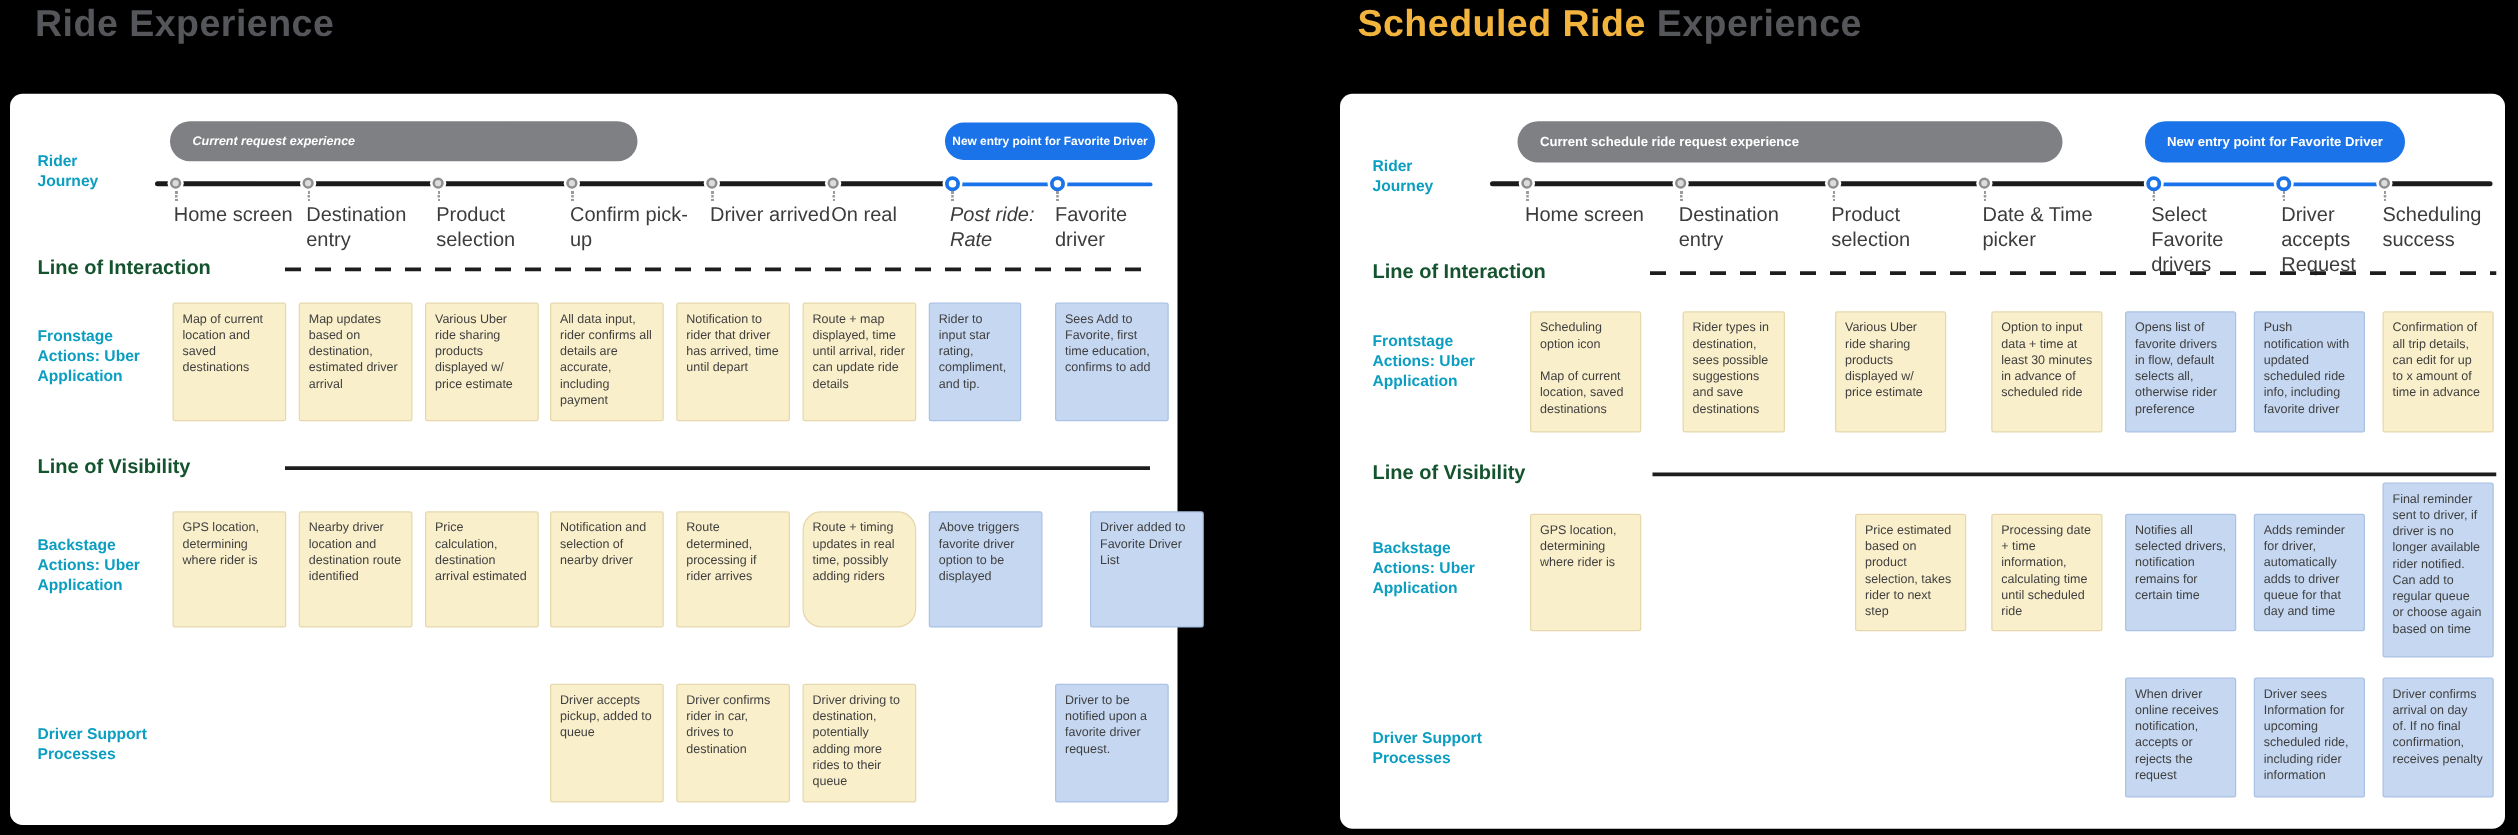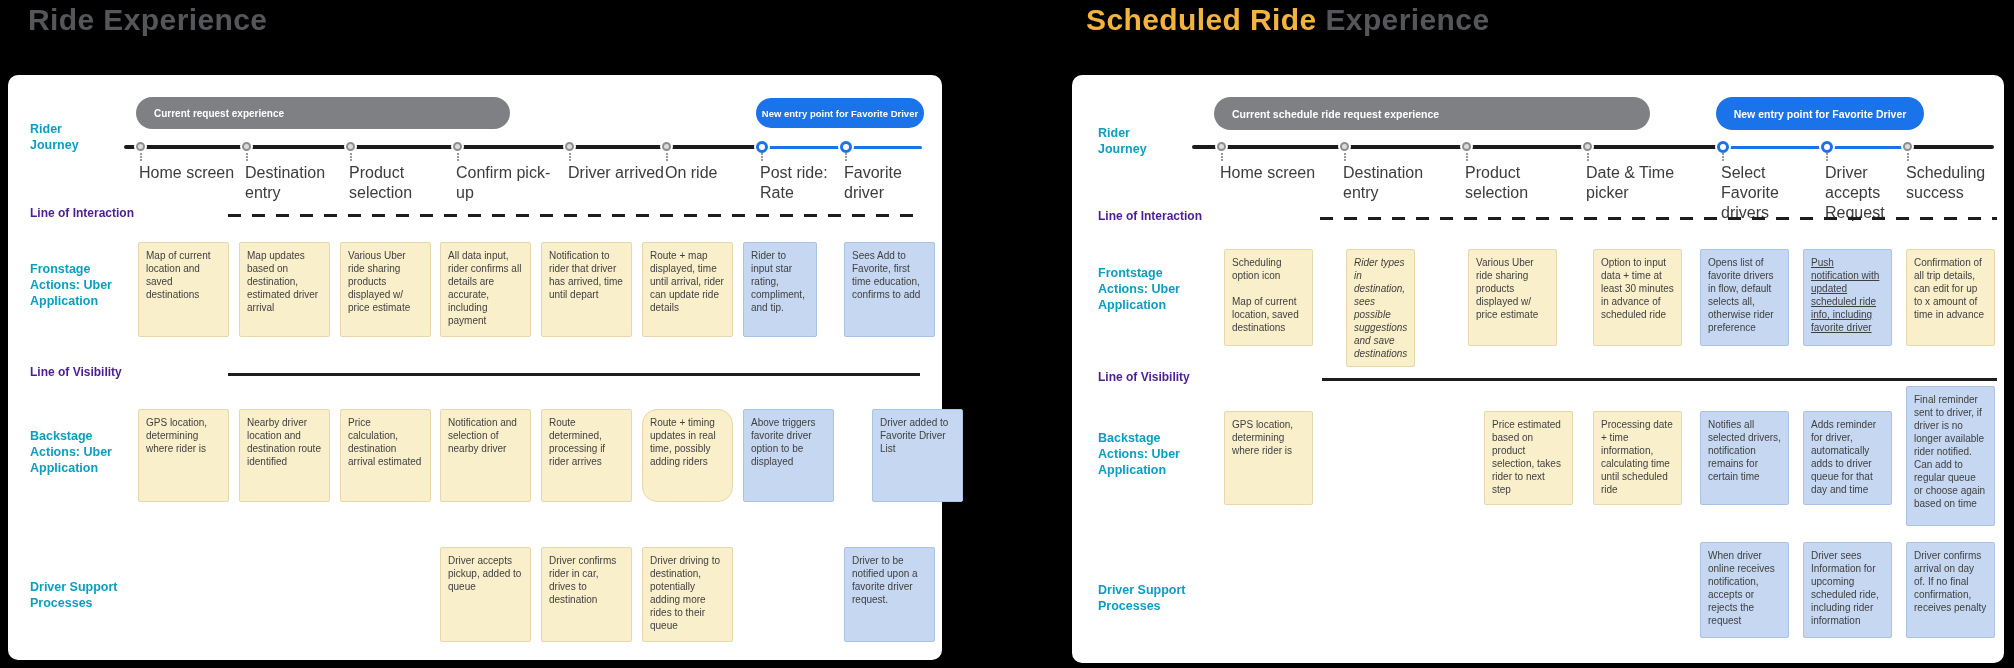--- a/index.html
+++ b/index.html
@@ -3,21 +3,21 @@
 <meta charset="utf-8">
 <style>
   html,body{margin:0;padding:0}
   body{width:2014px;height:668px;position:relative;background:#000;overflow:hidden;
        font-family:"Liberation Sans",sans-serif;}
   .title{position:absolute;font-weight:700;font-size:30px;letter-spacing:.4px;white-space:nowrap}
   .t-gray{color:#55565A}
   .t-amber{color:#F2B43D}
   .panel{position:absolute;background:#fff;border-radius:10px}
   .row-label{position:absolute;font-weight:700;font-size:12.5px;line-height:1.28;color:#0C9EC0}
-  .black-label{position:absolute;font-weight:700;font-size:12px;color:#4c1d95;white-space:nowrap}
+  .black-label{position:absolute;font-weight:700;font-size:16px;color:#14532d;white-space:nowrap}
   .pill{position:absolute;border-radius:17px;color:#fff;font-weight:700;display:flex;
         align-items:center;white-space:nowrap;box-sizing:border-box}
   .pill.gray{background:#7E8083;padding-left:18px;justify-content:flex-start}
   .pill.blue{background:#1A73E8;justify-content:center}
   .tl{position:absolute;background:#1b1b1b;height:4px;border-radius:2px}
   .tl.blue{background:#1A73E8;height:3px}
   .dot{position:absolute;border-radius:50%;background:#dcdcdc;border:2.5px solid #8E8E8E;
        width:5px;height:5px;box-shadow:0 0 0 2px #fff}
   .dot.blue{background:#fff;border:3px solid #1A73E8;width:6px;height:6px}
   .conn{position:absolute;border-left:2px dotted #9a9a9a;width:0}
@@ -29,45 +29,45 @@
         color:#3f3f3f;white-space:pre-line;box-sizing:border-box}
   .note.yellow{background:#FAEFCB;border:1px solid #E6D8AC}
   .note.blue{background:#C5D7F1;border:1px solid #AAC2E3}
 </style>
 </head>
 <body>
 
 <div class="title" style="left: 28px; top: 3px;"><span class="t-gray">Ride Experience</span></div>
 <div class="panel" style="left: 8px; top: 75px; width: 934px; height: 585px;">
     <div class="row-label" style="left: 22px; top: 46px; width: 72px;">Rider Journey</div>
-    <div class="pill gray" style="left: 128px; top: 22px; width: 374px; height: 32px; font-size: 10px;">Current request experience</div>
+    <div class="pill gray" style="left: 128px; top: 22px; width: 374px; height: 32px; font-size: 10px; font-style: italic;">Current request experience</div>
     <div class="pill blue" style="left: 748px; top: 23px; width: 168px; height: 30px; font-size: 9.5px;">New entry point for Favorite Driver</div>
     <div class="tl" style="left: 116px; top: 70px; width: 640px;"></div>
     <div class="tl blue" style="left: 752px; top: 70.5px; width: 162px;"></div>
     <div class="dot" style="left: 128px; top: 67px;"></div>
     <div class="conn" style="left: 132px; top: 78px; height: 8px;"></div>
     <div class="step-label" style="left: 131px; top: 88px; width: 100px;">Home screen</div>
     <div class="dot" style="left: 234px; top: 67px;"></div>
     <div class="conn" style="left: 238px; top: 78px; height: 8px;"></div>
     <div class="step-label" style="left: 237px; top: 88px; width: 100px;">Destination entry</div>
     <div class="dot" style="left: 338px; top: 67px;"></div>
     <div class="conn" style="left: 342px; top: 78px; height: 8px;"></div>
     <div class="step-label" style="left: 341px; top: 88px; width: 100px;">Product selection</div>
     <div class="dot" style="left: 445px; top: 67px;"></div>
     <div class="conn" style="left: 449px; top: 78px; height: 8px;"></div>
     <div class="step-label" style="left: 448px; top: 88px; width: 100px;">Confirm pick-up</div>
     <div class="dot" style="left: 557px; top: 67px;"></div>
     <div class="conn" style="left: 561px; top: 78px; height: 8px;"></div>
     <div class="step-label" style="left: 560px; top: 88px; width: 100px;">Driver arrived</div>
     <div class="dot" style="left: 654px; top: 67px;"></div>
     <div class="conn" style="left: 658px; top: 78px; height: 8px;"></div>
-    <div class="step-label" style="left: 657px; top: 88px; width: 100px;">On ride</div>
+    <div class="step-label" style="left: 657px; top: 88px; width: 100px;">On real</div>
     <div class="dot blue" style="left: 748px; top: 66px;"></div>
     <div class="conn" style="left: 753px; top: 78px; height: 8px;"></div>
-    <div class="step-label" style="left: 752px; top: 88px; width: 100px;">Post ride: Rate</div>
+    <div class="step-label" style="left: 752px; top: 88px; width: 100px; font-style: italic;">Post ride: Rate</div>
     <div class="dot blue" style="left: 832px; top: 66px;"></div>
     <div class="conn" style="left: 837px; top: 78px; height: 8px;"></div>
     <div class="step-label" style="left: 836px; top: 88px; width: 100px;">Favorite driver</div>
     <div class="black-label" style="left: 22px; top: 131px;">Line of Interaction</div>
     <div class="dash-line" style="left: 220px; top: 139px; width: 692px;"></div>
     <div class="black-label" style="left: 22px; top: 290px;">Line of Visibility</div>
     <div class="solid-line" style="left: 220px; top: 298px; width: 692px;"></div>
     <div class="row-label" style="left: 22px; top: 186px; width: 100px;">Fronstage Actions: Uber Application</div>
     <div class="note yellow" style="left: 130px; top: 167px; width: 91px; min-height: 95px;">Map of current location and saved destinations</div>
     <div class="note yellow" style="left: 231px; top: 167px; width: 91px; min-height: 95px;">Map updates based on destination, estimated driver arrival</div>
@@ -122,25 +122,25 @@
     <div class="conn" style="left: 835px; top: 78px; height: 8px;"></div>
     <div class="step-label" style="left: 834px; top: 88px; width: 100px;">Scheduling success</div>
     <div class="black-label" style="left: 26px; top: 134px;">Line of Interaction</div>
     <div class="dash-line" style="left: 248px; top: 142px; width: 677px;"></div>
     <div class="black-label" style="left: 26px; top: 295px;">Line of Visibility</div>
     <div class="solid-line" style="left: 250px; top: 303px; width: 675px;"></div>
     <div class="row-label" style="left: 26px; top: 190px; width: 100px;">Frontstage Actions: Uber Application</div>
     <div class="note yellow" style="left: 152px; top: 174px; width: 89px; min-height: 97px;">Scheduling option icon
 
 Map of current location, saved destinations</div>
-    <div class="note yellow" style="left: 274px; top: 174px; width: 69px; min-height: 97px; font-style: italic;">Rider types in destination, sees possible suggestions and save destinations</div>
+    <div class="note yellow" style="left: 274px; top: 174px; width: 82px; min-height: 97px;">Rider types in destination, sees possible suggestions and save destinations</div>
     <div class="note yellow" style="left: 396px; top: 174px; width: 89px; min-height: 97px;">Various Uber ride sharing products displayed w/ price estimate</div>
     <div class="note yellow" style="left: 521px; top: 174px; width: 89px; min-height: 97px;">Option to input data + time at least 30 minutes in advance of scheduled ride</div>
     <div class="note blue" style="left: 628px; top: 174px; width: 89px; min-height: 97px;">Opens list of favorite drivers in flow, default selects all, otherwise rider preference</div>
-    <div class="note blue" style="left: 731px; top: 174px; width: 89px; min-height: 97px; text-decoration: underline;">Push notification with updated scheduled ride info, including favorite driver</div>
+    <div class="note blue" style="left: 731px; top: 174px; width: 89px; min-height: 97px;">Push notification with updated scheduled ride info, including favorite driver</div>
     <div class="note yellow" style="left: 834px; top: 174px; width: 89px; min-height: 97px;">Confirmation of all trip details, can edit for up to x amount of time in advance</div>
     <div class="row-label" style="left: 26px; top: 355px; width: 100px;">Backstage Actions: Uber Application</div>
     <div class="note yellow" style="left: 152px; top: 336px; width: 89px; min-height: 94px;">GPS location, determining where rider is</div>
     <div class="note yellow" style="left: 396px; top: 336px; width: 89px; min-height: 94px; margin-left: 16px;">Price estimated based on product selection, takes rider to next step</div>
     <div class="note yellow" style="left: 521px; top: 336px; width: 89px; min-height: 94px;">Processing date + time information, calculating time until scheduled ride</div>
     <div class="note blue" style="left: 628px; top: 336px; width: 89px; min-height: 94px;">Notifies all selected drivers, notification remains for certain time</div>
     <div class="note blue" style="left: 731px; top: 336px; width: 89px; min-height: 94px;">Adds reminder for driver, automatically adds to driver queue for that day and time</div>
     <div class="note blue" style="left: 834px; top: 311px; width: 89px; min-height: 140px;">Final reminder sent to driver, if driver is no longer available rider notified. Can add to regular queue or choose again based on time</div>
     <div class="row-label" style="left: 26px; top: 507px; width: 100px;">Driver Support Processes</div>
     <div class="note blue" style="left: 628px; top: 467px; width: 89px; min-height: 96px;">When driver online receives notification, accepts or rejects the request</div>

